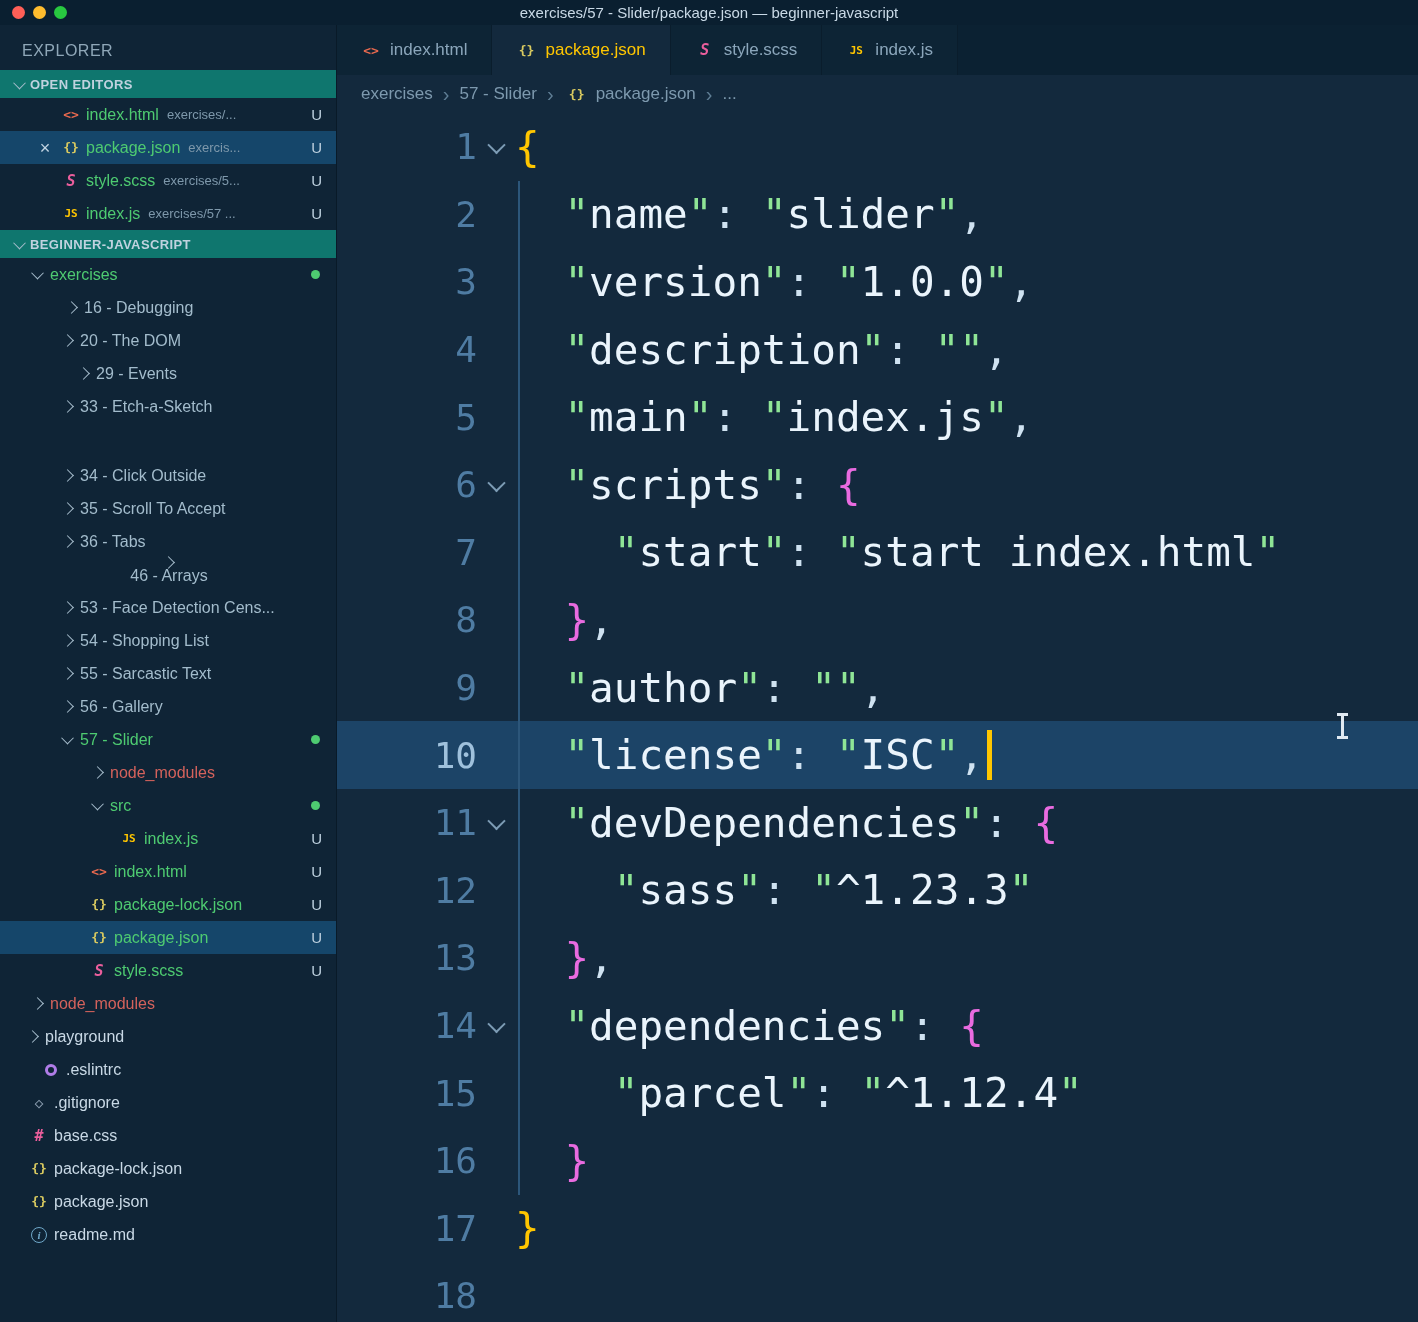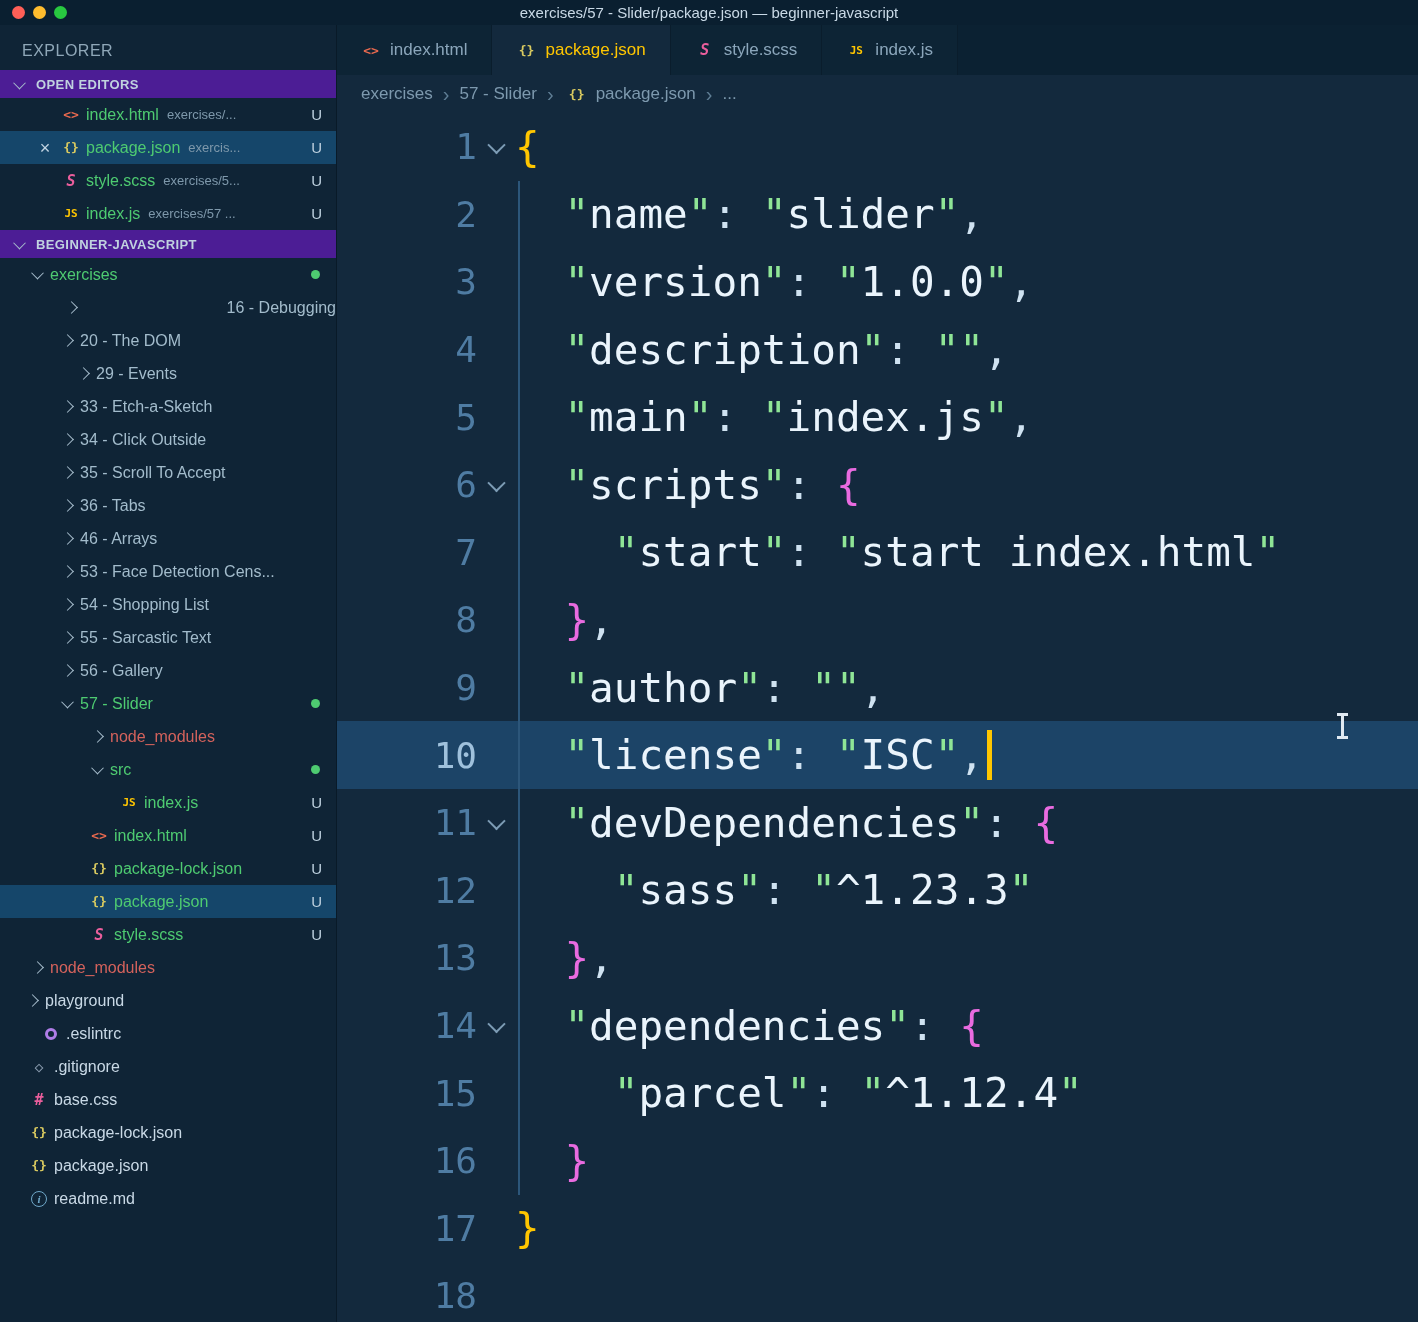--- a/index.html
+++ b/index.html
@@ -21,21 +21,21 @@
   .light{width:13px;height:13px;border-radius:50%}
   .title{font-size:15px;color:#c9d9e6}
 
   
   .main{display:flex;height:1297px}
   .sidebar{width:337px;min-width:337px;background:var(--sidebar-bg);border-right:1px solid #091a28;overflow:hidden}
   .rightcol{flex:1;display:flex;flex-direction:column;overflow:hidden}
 
   
   .explorer-head{padding:17px 0 10px 22px;font-size:16px;letter-spacing:.5px;color:#8fa7b8}
-  .section-head{height:28px;display:flex;align-items:center;gap:6px;padding-left:8px;font-size:13px;font-weight:bold;letter-spacing:.4px;color:#c0d2df;background:#4c1d95}
+  .section-head{height:28px;display:flex;align-items:center;padding-left:8px;font-size:13px;font-weight:bold;letter-spacing:.4px;color:#c0d2df;background:#0f766e}
   .row{height:33px;display:flex;align-items:center;font-size:16px;position:relative;cursor:pointer;white-space:nowrap}
   .row.selected{background:var(--selected-row)}
   .row .xbox{width:26px;text-align:center;color:#c3d5e3;font-size:18px;line-height:1}
   .oe-pad{padding-left:32px}
   .chevbox{width:22px;min-width:22px;display:flex;justify-content:center;align-items:center}
   .cv{display:inline-block;width:9px;height:9px;border-right:1.6px solid #a7bdcd;border-bottom:1.6px solid #a7bdcd}
   .cv.down{transform:rotate(45deg) translate(-1px,-1px)}
   .cv.right{transform:rotate(-45deg)}
   .ficon{width:26px;min-width:26px;display:inline-flex;justify-content:center;align-items:center;font-weight:bold;font-size:13px;font-family:"DejaVu Sans Mono",monospace}
   .ic-html{color:var(--orange)}
@@ -144,21 +144,21 @@
       <span>BEGINNER-JAVASCRIPT</span>
     </div>
     <div id="tree">
         <div class="row" style="padding-left: 26px;">
           <span class="chevbox">
             <span class="cv down"></span>
           </span>
           <span class="fname c-green">exercises</span>
           <span class="gdot"></span>
         </div>
-        <div class="row" style="padding-left: 60px; justify-content: space-between;">
+        <div class="row" style="padding-left: 60px;">
           <span class="chevbox">
             <span class="cv right"></span>
           </span>
           <span class="fname c-dim">16 - Debugging</span>
         </div>
         <div class="row" style="padding-left: 56px;">
           <span class="chevbox">
             <span class="cv right"></span>
           </span>
           <span class="fname c-dim">20 - The DOM</span>
@@ -168,39 +168,39 @@
             <span class="cv right"></span>
           </span>
           <span class="fname c-dim">29 - Events</span>
         </div>
         <div class="row" style="padding-left: 56px;">
           <span class="chevbox">
             <span class="cv right"></span>
           </span>
           <span class="fname c-dim">33 - Etch-a-Sketch</span>
         </div>
-        <div class="row" style="padding-left: 56px;">
+        <div class="row" style="padding-left: 56px; margin-top: 36px;">
           <span class="chevbox">
             <span class="cv right"></span>
           </span>
           <span class="fname c-dim">34 - Click Outside</span>
         </div>
         <div class="row" style="padding-left: 56px;">
           <span class="chevbox">
             <span class="cv right"></span>
           </span>
           <span class="fname c-dim">35 - Scroll To Accept</span>
         </div>
         <div class="row" style="padding-left: 56px;">
           <span class="chevbox">
             <span class="cv right"></span>
           </span>
           <span class="fname c-dim">36 - Tabs</span>
         </div>
-        <div class="row" style="padding-left: 56px;">
+        <div class="row" style=" flex-direction: column;">
           <span class="chevbox">
             <span class="cv right"></span>
           </span>
           <span class="fname c-dim">46 - Arrays</span>
         </div>
         <div class="row" style="padding-left: 56px;">
           <span class="chevbox">
             <span class="cv right"></span>
           </span>
           <span class="fname c-dim">53 - Face Detection Cens...</span>

